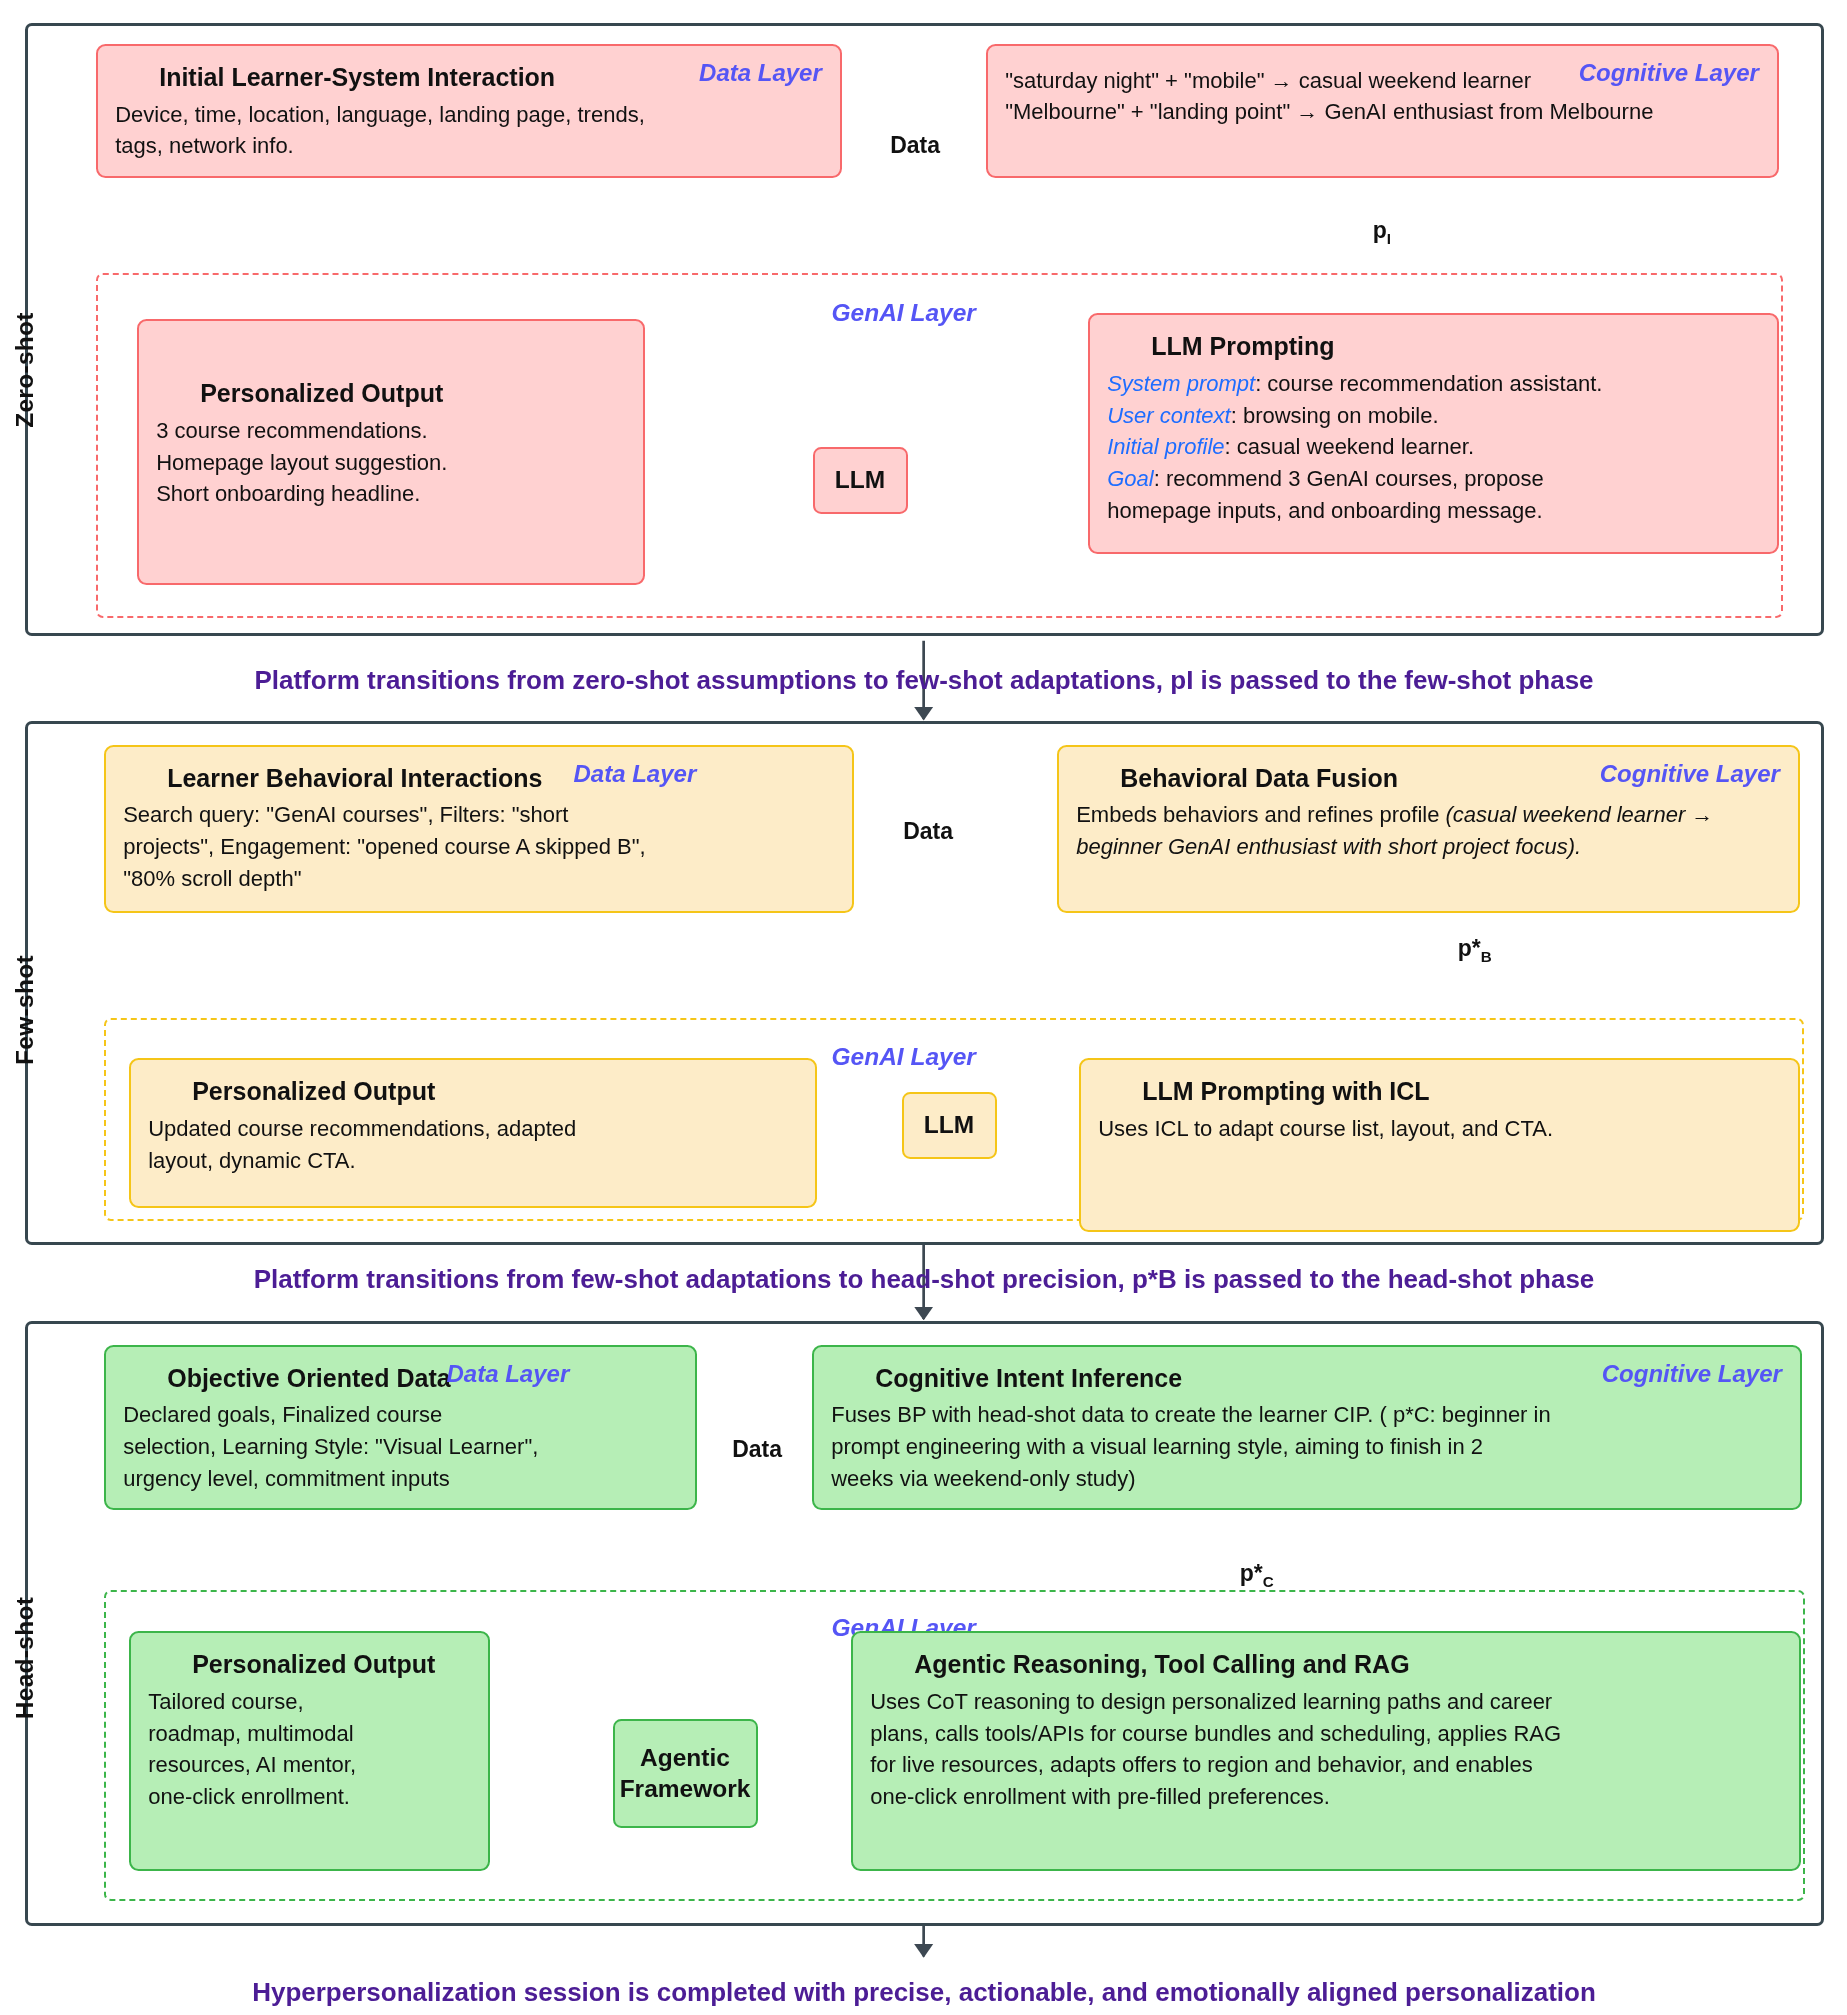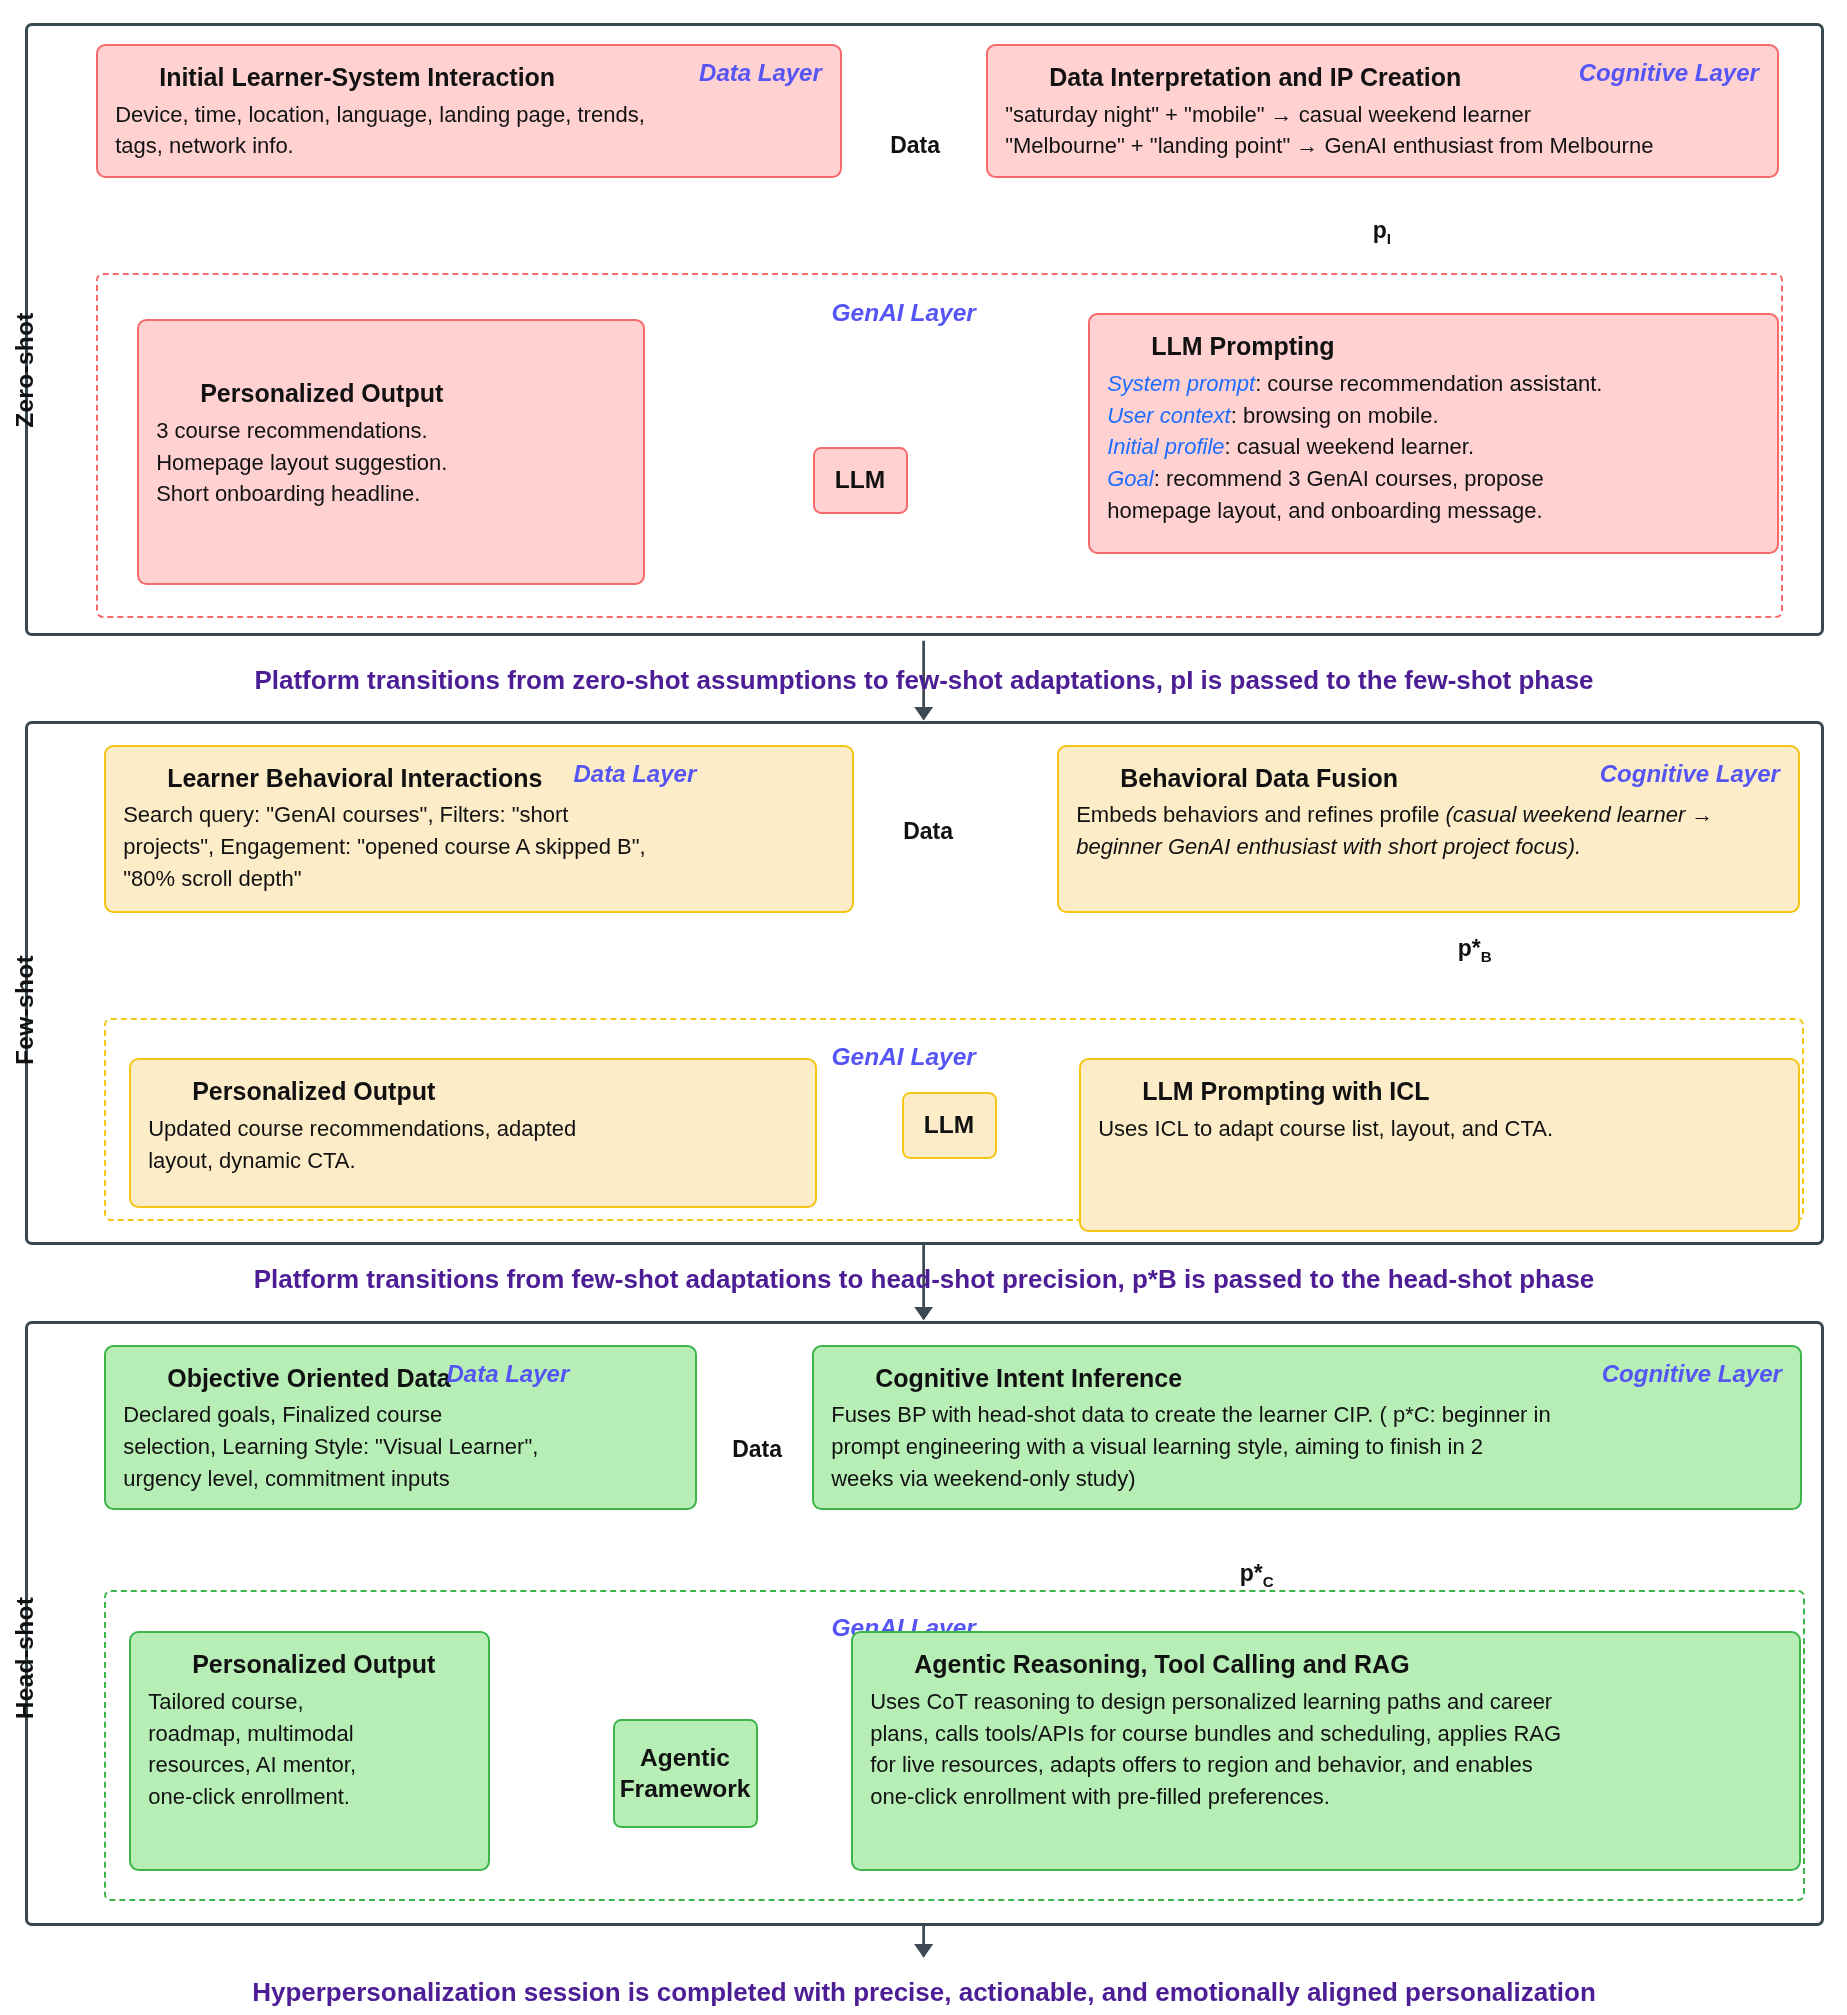--- a/index.html
+++ b/index.html
@@ -124,21 +124,20 @@
     <div class="layer-tag">Data Layer</div>
     <div class="hdr">Initial Learner-System Interaction</div>
     <div class="body">
       <div>Device, time, location, language, landing page, trends,</div>
       <div>tags, network info.</div>
     </div>
   </div>
 
   <div class="node" style="left:958px;top:17.7px;width:793px;height:134px;">
     <div class="layer-tag">Cognitive Layer</div>
-    <div class="hdr">Data Interpretation and IP Creation</div>
     <div class="body">
       <div>"saturday night" + "mobile" → casual weekend learner</div>
       <div>"Melbourne" + "landing point" → GenAI enthusiast from Melbourne</div>
     </div>
   </div>
 
   <div class="genai-box" style="left:68px;top:247px;width:1683px;height:341px;border:2.7px dashed #f8696b;"></div>
   <div class="genai-title" style="left:804px;top:273px;">GenAI Layer</div>
 
   <div class="node" style="left:109px;top:293px;width:508px;height:266px;">
@@ -152,21 +151,21 @@
 
   <div class="mini" style="left:785px;top:421px;width:95px;height:67px;">LLM</div>
 
   <div class="node" style="left:1060px;top:287px;width:691px;height:241px;">
     <div class="hdr">LLM Prompting</div>
     <div class="body">
       <div><span class="bl">System prompt</span><span>: course recommendation assistant.</span></div>
       <div><span class="bl">User context</span><span>: browsing on mobile.</span></div>
       <div><span class="bl">Initial profile</span><span>: casual weekend learner.</span></div>
       <div><span class="bl">Goal</span><span>: recommend 3 GenAI courses, propose</span></div>
-      <div>homepage layout, and onboarding message.</div>
+      <div>homepage inputs, and onboarding message.</div>
     </div>
   </div>
 
   <div class="edge-label" style="left:860px;top:106px;">Data</div>
 </div>
 <div class="edge-label" style="left:1370px;top:217px;background:transparent;">
   <span>p</span><sub>I</sub>
 </div>
 
 <div class="transition" style="top:665px;">Platform transitions from zero-shot assumptions to few-shot adaptations, pI is passed to the few-shot phase</div>

